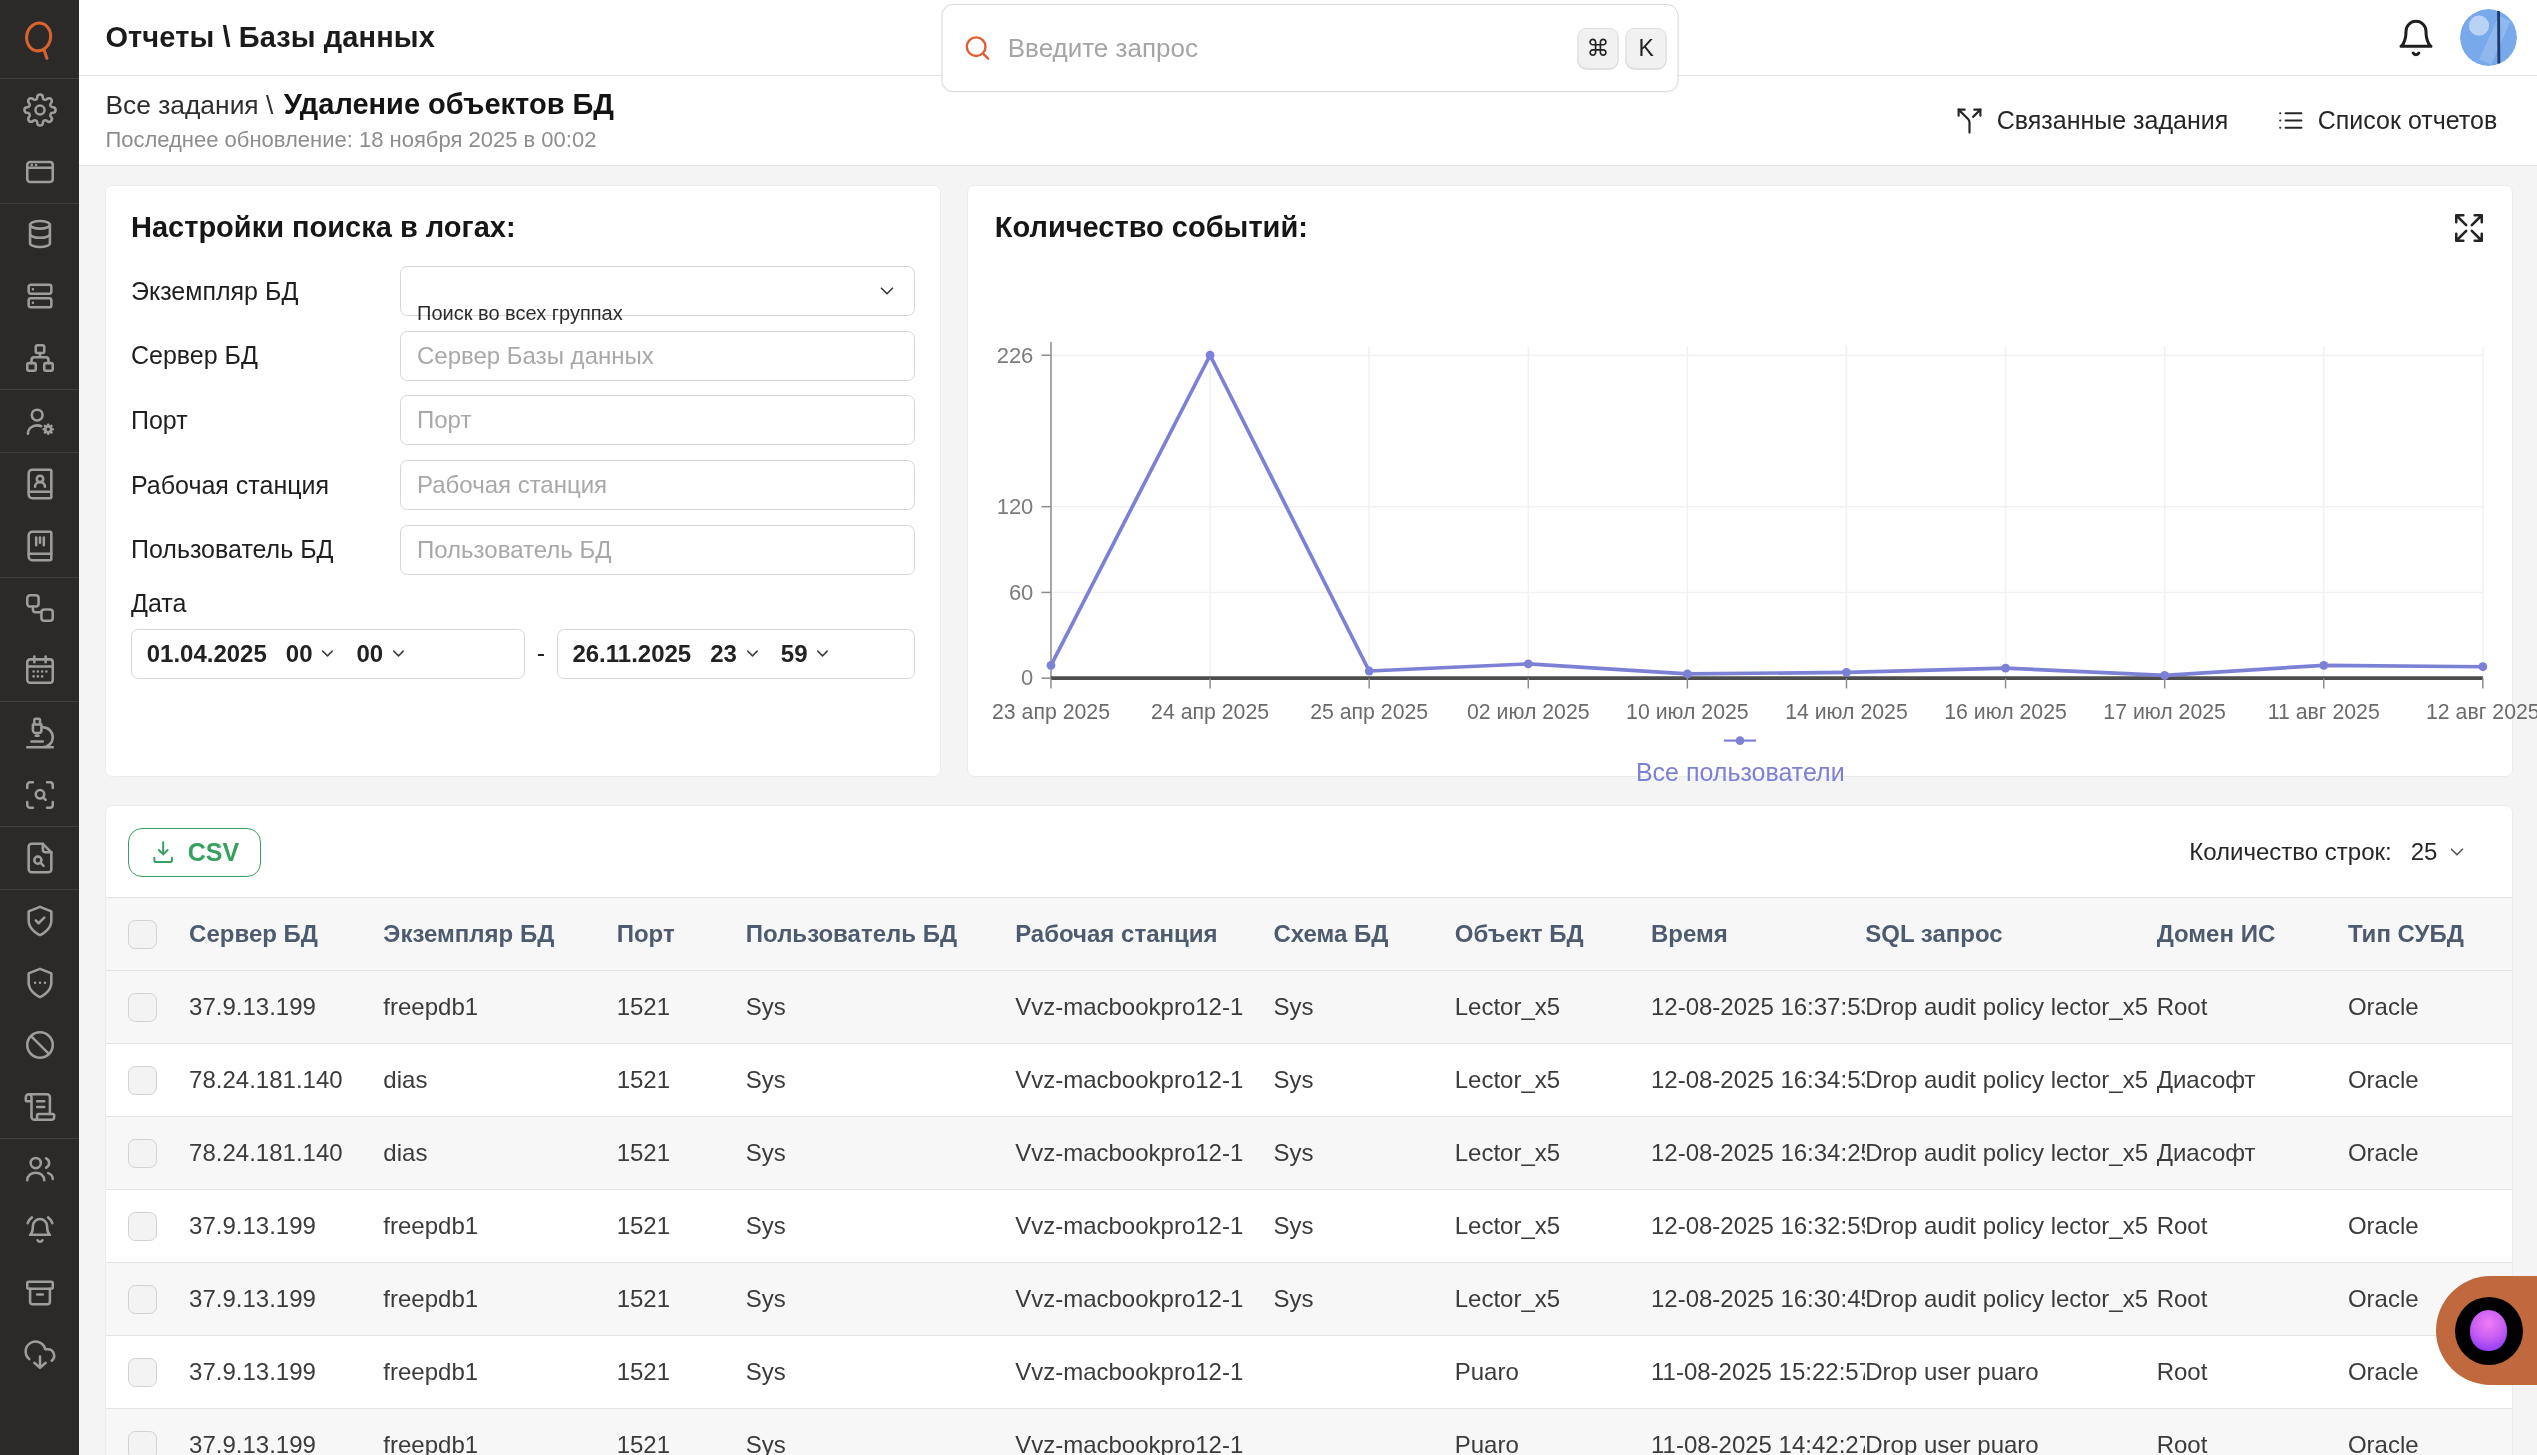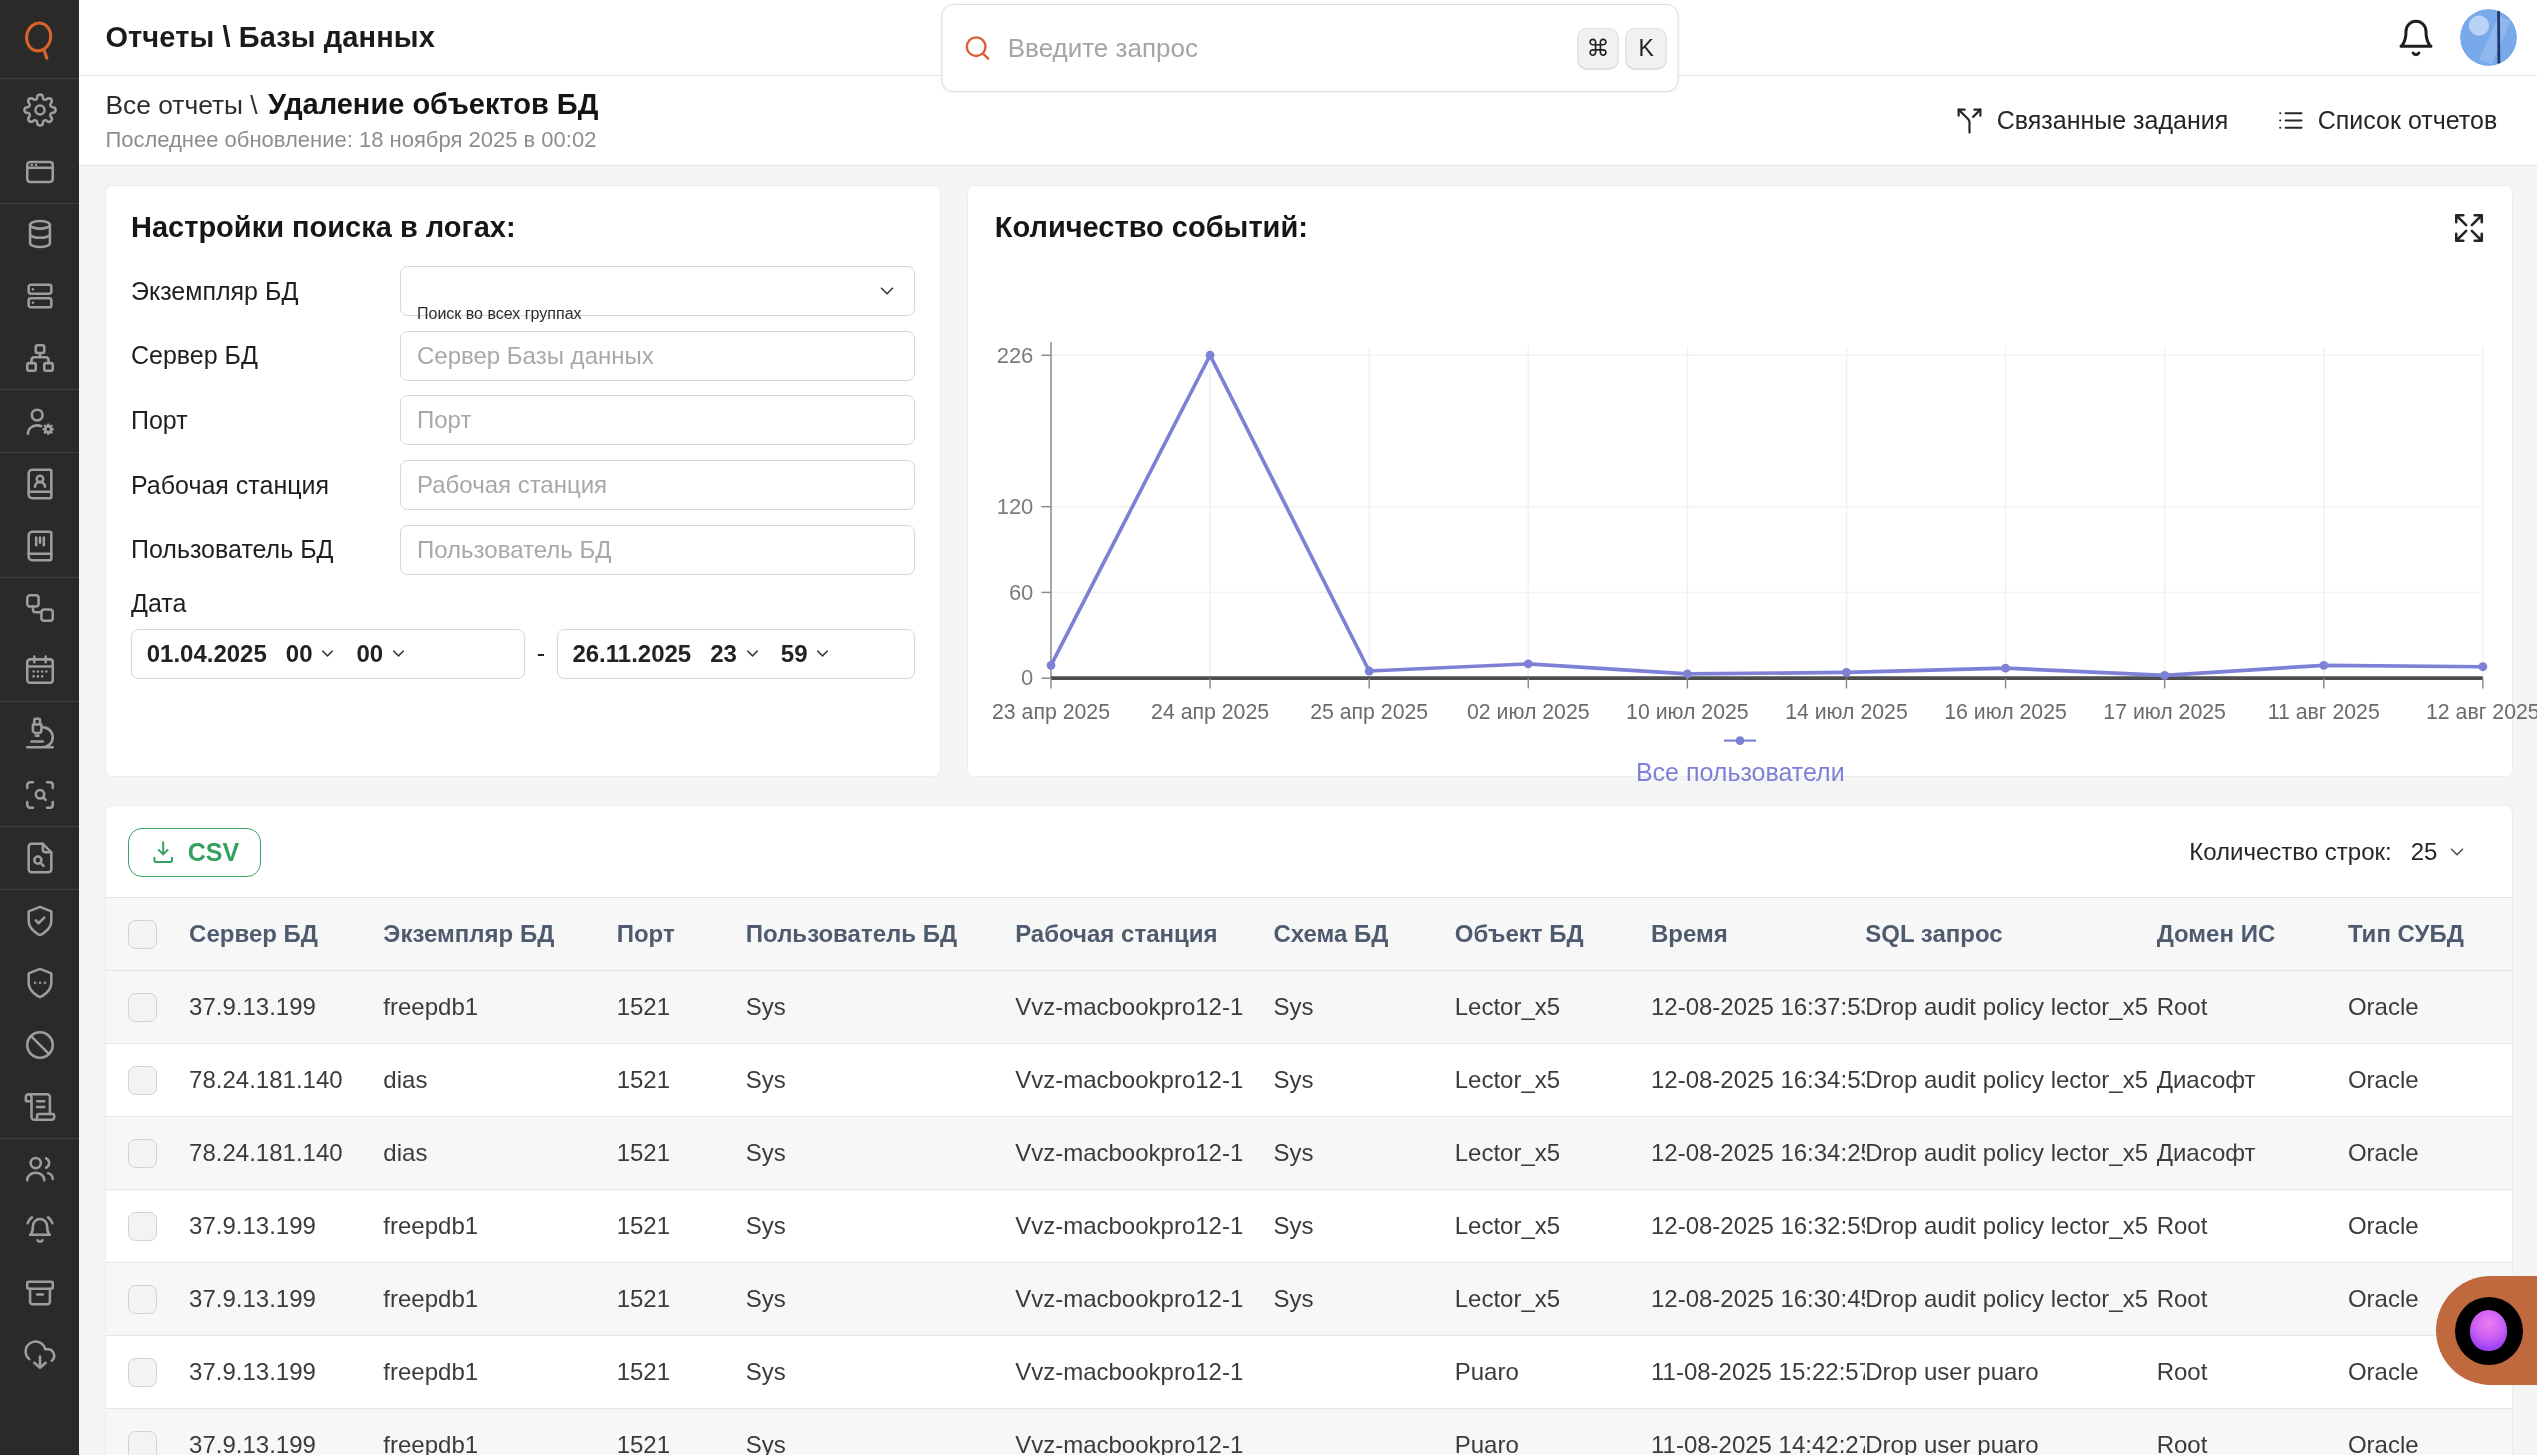--- a/index.html
+++ b/index.html
@@ -39,21 +39,21 @@
   .content{flex:1;padding:19px 27px 0 26px;overflow:hidden;}
   .top-row{display:flex;gap:26.4px;}
   .card{background:#fff;border:0.7px solid #ececec;border-radius:7.3px;}
   .filter-card{width:836px;flex:none;height:592px;padding:25px;}
   .card-title{font-size:29px;font-weight:700;color:#161616;}
   .filter-card .card-title{margin-bottom:22px;}
   .f-row{display:flex;align-items:center;margin-bottom:14.7px;}
   .f-label{width:269px;flex:none;font-size:25px;color:#1f1f1f;}
   .f-control{flex:1;height:50px;border:1.5px solid #d6d6d6;border-radius:7.3px;display:flex;align-items:center;padding:0 16px;background:#fff;}
   .f-control.select{cursor:pointer;justify-content:space-between;}
-  .sel-value{font-size:16px;color:#2c2c2c;margin-top:45px;}
+  .sel-value{font-size:20px;color:#2c2c2c;margin-top:45px;}
   .chev{font-size:22px;color:#3a3a3a;}
   .f-control input{border:none;outline:none;width:100%;font-size:24px;color:#333;background:transparent;}
   .f-control input::placeholder{color:#a8a8a8;}
   .date-label{font-size:25px;color:#1f1f1f;margin:8.8px 0 10.3px;}
   .date-row{display:flex;align-items:center;gap:11.7px;margin-bottom:19px;}
   .date-box{height:50px;border:1.5px solid #d6d6d6;border-radius:7.3px;display:flex;align-items:center;padding:0 14.7px;gap:19px;background:#fff;}
   .date-box.from{width:394px;}
   .date-box.to{width:358px;}
   .d-val{font-size:24px;color:#222;font-weight:600;cursor:pointer;}
   .d-part{display:flex;align-items:center;gap:5.9px;cursor:pointer;}
@@ -349,21 +349,21 @@
             <rect x="24" y="6" width="11" height="40" fill="#9cc0f0" opacity="0.65" transform="rotate(24 29 26)"></rect>
             <line x1="27" y1="2" x2="38" y2="45" stroke="#1e3a6e" stroke-width="2.4" transform="rotate(14 32 24)"></line>
           </svg>
       </span>
     </div>
   </header>
 
   <div class="subheader">
     <div class="sub-left">
       <div class="crumb-line">
-        <span class="crumb-prefix">Все отчеты \</span>
+        <span class="crumb-prefix">Все задания \</span>
         <span class="crumb-title">Удаление объектов БД</span>
       </div>
       <div class="crumb-sub">Последнее обновление: 18 ноября 2025 в 00:02</div>
     </div>
     <div class="sub-actions">
       <button class="text-btn">
         <span class="icon">
             <svg viewBox="0 0 24 24" fill="none" stroke="currentColor" stroke-width="1.8" stroke-linecap="round" stroke-linejoin="round">
               <path d="M16 3h5v5M8 3H3v5"></path>
               <path d="M12 22v-8.3a4 4 0 0 0-1.2-2.9L3 3"></path>

